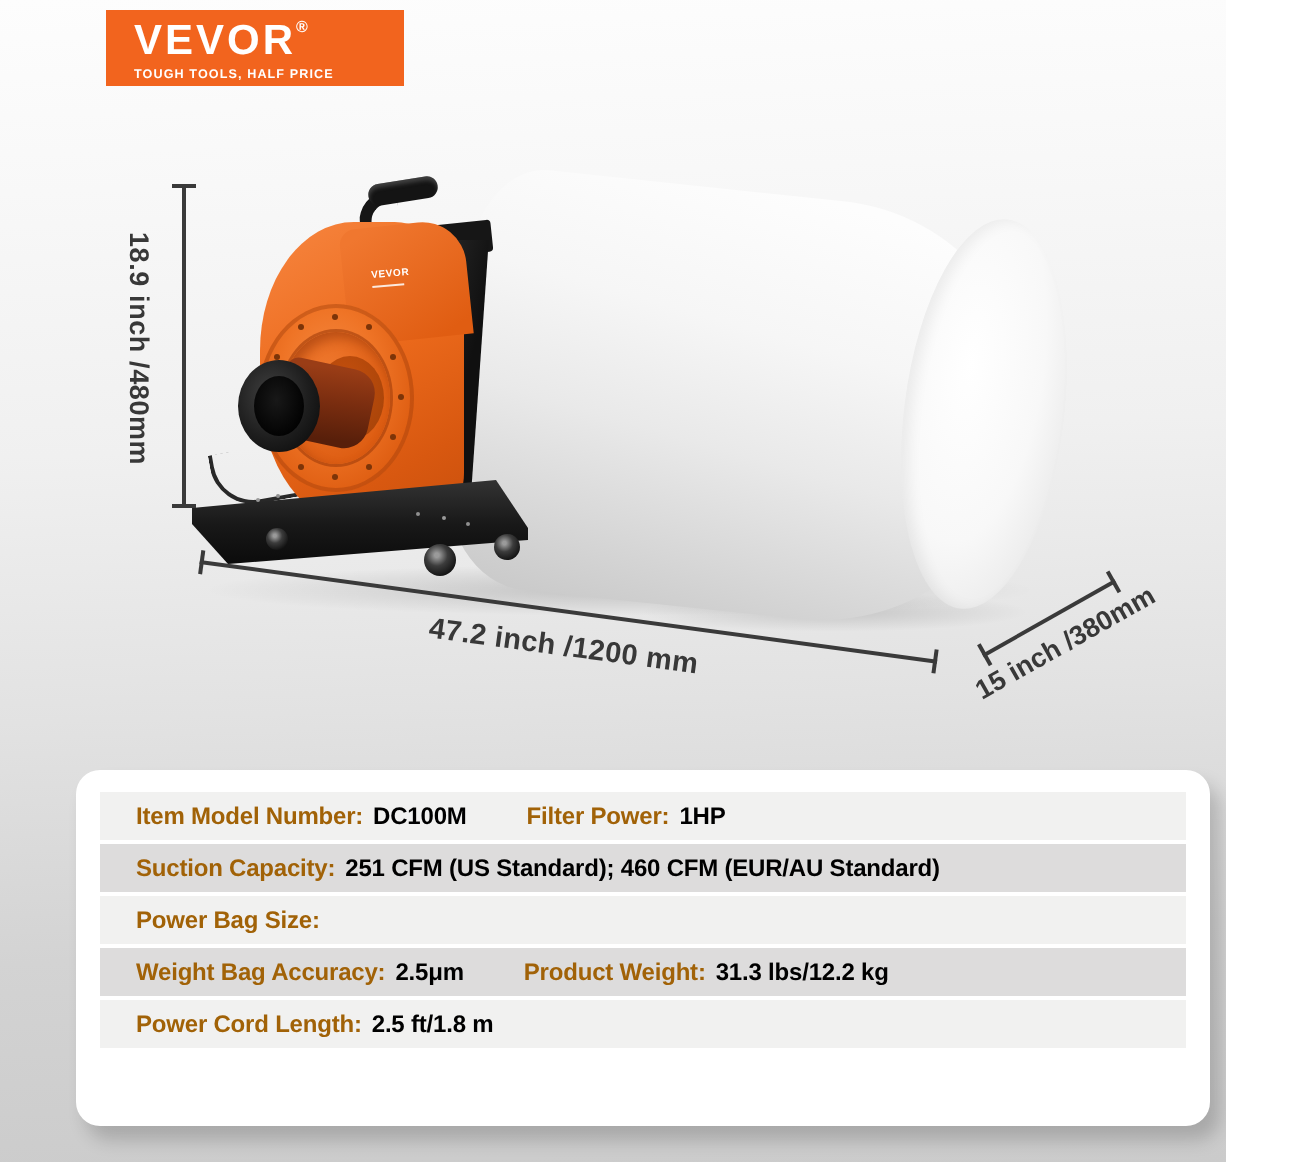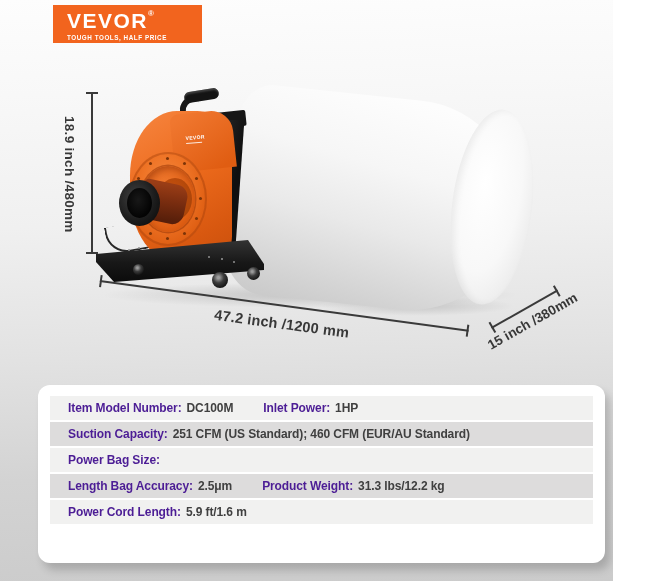--- a/index.html
+++ b/index.html
@@ -117,22 +117,22 @@
   
   .spec-card { position:absolute; left:38px; top:385px; width:567px; height:178px; background:#ffffff;
     border-radius:12px; box-shadow:5px 7px 9px rgba(0,0,0,0.18); }
   .spec-rows { position:absolute; left:12px; right:12px; top:11px; display:flex; flex-direction:column; gap:2px; }
   .spec-row { height:24px; flex:none; display:flex; align-items:center; padding-left:18px;
     font-size:12px; font-weight:bold; letter-spacing:-0.1px; white-space:nowrap; }
   .spec-row:nth-child(odd) { background:#f1f1f0; }
   .spec-row:nth-child(even) { background:#dddcdc; }
   .cell { display:flex; }
   .cell + .cell { margin-left:30px; }
-  .lbl { color:#4c1d95; margin-right:5px; }
-  .val { color:#404040; }
+  .lbl { color:#a16207; margin-right:5px; }
+  .val { color:#000000; }
 </style>
 </head>
 <body>
 
 <div class="stage">
 
   <div class="photo-bg"></div>
 
   <div class="logo">
     <div class="brand"><span>VEVOR</span><sup>®</sup></div>
@@ -184,48 +184,48 @@
   </div>
 
   <div class="spec-card">
     <div class="spec-rows">
       <div class="spec-row">
         <span class="cell">
             <span class="lbl">Item Model Number:</span>
             <span class="val">DC100M</span>
           </span>
         <span class="cell">
-            <span class="lbl">Inlet Power:</span>
+            <span class="lbl">Filter Power:</span>
             <span class="val">1HP</span>
           </span>
       </div>
       <div class="spec-row">
         <span class="cell">
             <span class="lbl">Suction Capacity:</span>
             <span class="val">251 CFM (US Standard); 460 CFM (EUR/AU Standard)</span>
           </span>
       </div>
       <div class="spec-row">
         <span class="cell">
             <span class="lbl">Power Bag Size:</span>
           </span>
       </div>
       <div class="spec-row">
         <span class="cell">
-            <span class="lbl">Length Bag Accuracy:</span>
+            <span class="lbl">Weight Bag Accuracy:</span>
             <span class="val">2.5μm</span>
           </span>
         <span class="cell">
             <span class="lbl">Product Weight:</span>
             <span class="val">31.3 lbs/12.2 kg</span>
           </span>
       </div>
       <div class="spec-row">
         <span class="cell">
             <span class="lbl">Power Cord Length:</span>
-            <span class="val">5.9 ft/1.6 m</span>
+            <span class="val">2.5 ft/1.8 m</span>
           </span>
       </div>
     </div>
   </div>
 
   <div class="white-strip"></div>
 </div>
 
 </body></html>

